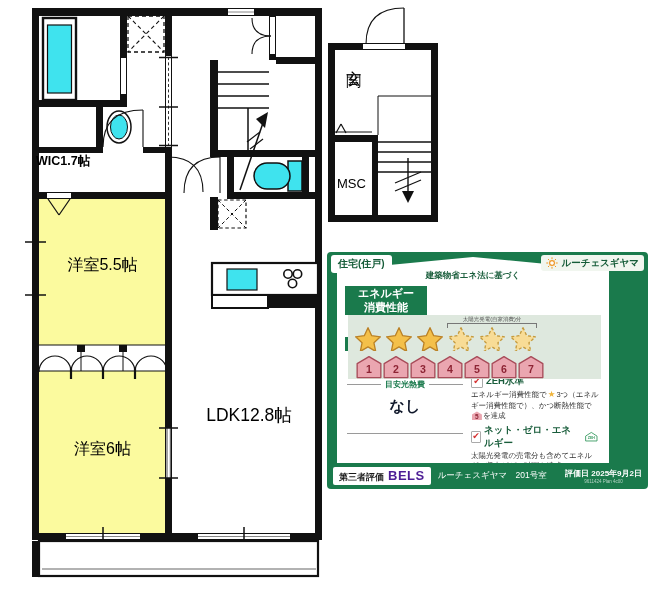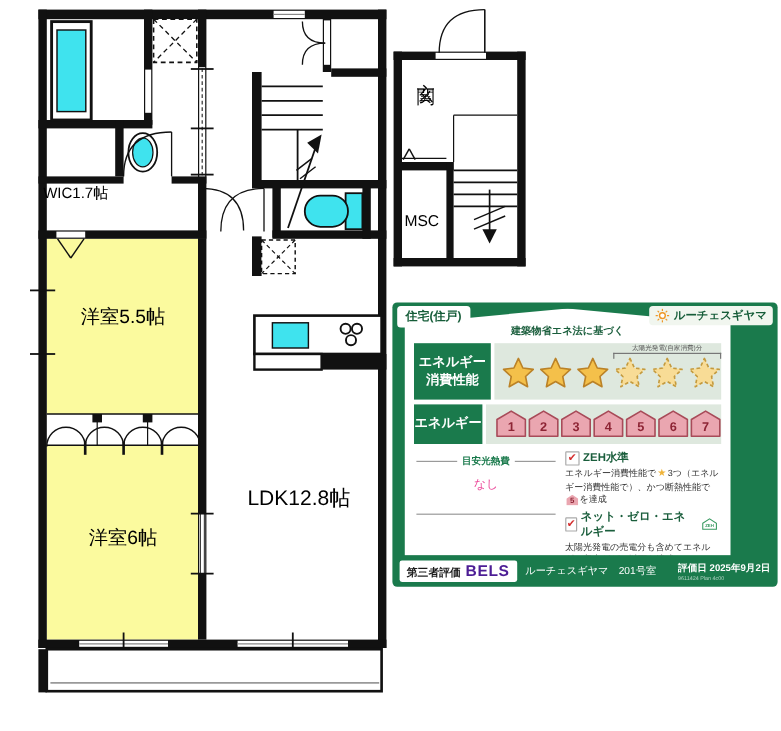--- a/index.html
+++ b/index.html
@@ -1,74 +1,74 @@
 <!DOCTYPE html>
 <html><head>
 <meta charset="utf-8">
 <style>
   html,body{margin:0;padding:0;background:#fff;}
   #canvas{position:relative;width:651px;height:609px;background:#fff;overflow:hidden;
           font-family:"Liberation Sans","DejaVu Sans",sans-serif;}
   svg.plan{position:absolute;left:0;top:0;}
   .plabel{position:absolute;color:#000;line-height:1.05;white-space:nowrap;}
-  .lbl-wic{left:36px;top:155px;font-size:12.5px;}
+  .lbl-wic{left:36px;top:155px;font-size:12.5px;font-weight:bold;}
   .lbl-b1{left:39px;top:257px;width:127px;text-align:center;font-size:16px;}
   .lbl-b2{left:39px;top:441px;width:127px;text-align:center;font-size:16px;}
   .lbl-ldk{left:176px;top:406px;width:146px;text-align:center;font-size:17.5px;}
   .lbl-genkan{left:346px;top:58px;font-size:15px;writing-mode:vertical-rl;letter-spacing:4px;}
   .lbl-msc{left:337px;top:177px;font-size:13px;}
 
   
   .elabel{position:absolute;left:327px;top:252px;width:321px;height:237px;
           background:#1A7A4C;border-radius:4px;}
   .badge{position:absolute;top:3px;z-index:5;border-radius:3px;font-weight:bold;
          color:#155C38;display:flex;align-items:center;}
   .badge-l{left:4px;background:#fff;font-size:10px;padding:2px 7px;}
   .badge-r{right:4px;background:#F1F6EF;font-size:9.5px;padding:1.5px 5px;gap:3px;}
   .card{position:absolute;left:10px;top:5px;width:272px;height:206px;background:#fff;
         clip-path:polygon(0 13px,50% 0,100% 13px,100% 100%,0 100%);}
   .subtitle{margin-top:13px;text-align:center;font-size:8.5px;font-weight:bold;color:#1A5E3C;}
   .title{text-align:center;font-size:15.5px;font-weight:bold;color:#1A5E3C;letter-spacing:1.5px;}
   .rows{margin:4px 8px 0 8px;}
-  .row{display:flex;margin-bottom:4px;}
+  .row{display:flex;margin-bottom:4px;flex-direction:column;}
   .rlabel{width:82px;background:#1A7A4C;color:#fff;font-weight:bold;font-size:11px;
           display:flex;flex-direction:column;align-items:center;justify-content:center;line-height:1.3;}
   .band{flex:1;background:#DEE8DE;margin-left:3px;position:relative;}
   .row1{height:47px;}
   .row2{height:33px;}
   .stars{display:flex;gap:3px;padding:11px 0 0 6px;}
   .bracket{position:absolute;left:99px;top:1px;width:90px;}
   .bracket-note{font-size:5.5px;color:#555;text-align:center;letter-spacing:0;}
   .bracket-line{height:4px;border:1px solid #777;border-bottom:none;}
   .houses{display:flex;gap:1px;padding:4px 0 0 8px;}
   .lower{display:flex;padding:0 10px;margin-top:4px;}
   .col-l{width:46%;padding-top:5px;}
   .col-r{width:54%;padding-left:8px;box-sizing:border-box;padding-top:1px;}
   .cost-head{display:flex;align-items:center;gap:4px;}
   .hline{flex:1;height:1px;background:#9a9a9a;}
   .cost-title{font-size:8px;font-weight:bold;color:#1A7A4C;}
-  .cost-value{text-align:center;font-size:10px;font-weight:normal;color:#ec4899;margin-top:7px;}
+  .cost-value{text-align:center;font-size:15px;font-weight:bold;color:#0f172a;margin-top:7px;}
   .bline{margin-top:17px;height:1px;background:#9a9a9a;}
   .chk-row{display:flex;align-items:center;gap:3px;margin-bottom:1px;}
   .chk{width:10px;height:10px;background:#fff;border:1px solid #aaa;border-radius:1px;
        font-size:9px;line-height:9px;color:#D42F2F;text-align:center;font-weight:bold;}
   .chk-head{font-size:9.5px;font-weight:bold;color:#1A5E3C;}
   .desc{font-size:7.5px;color:#333;line-height:1.4;margin-bottom:2px;}
   .star-i{color:#F0B43A;font-size:8.5px;padding:0 1px;}
   .mini-house{display:inline-block;width:10px;height:9px;background:#EAA6B0;color:#8D2434;
               font-size:6.5px;font-weight:bold;text-align:center;line-height:11px;
               clip-path:polygon(0 35%,50% 0,100% 35%,100% 100%,0 100%);vertical-align:-1px;margin:0 1px;}
   .zehlogo{margin-left:3px;}
   .bbar{position:absolute;left:0;bottom:0;width:100%;height:26px;display:flex;
         align-items:center;padding:12px 6px;box-sizing:border-box;}
   .certbox{background:#fff;border-radius:2px;padding:1px 6px;display:flex;align-items:baseline;gap:4px;}
   .cert1{font-size:9px;font-weight:bold;color:#1a1a1a;}
   .cert2{font-size:13px;font-weight:bold;color:#4c1d95;letter-spacing:0.5px;}
   .prop{color:#fff;font-size:8.5px;margin-left:7px;}
-  .dright{margin-left:auto;text-align:left;}
+  .dright{margin-left:auto;text-align:center;}
   .edate{color:#fff;font-size:8px;font-weight:bold;}
   .ecode{color:rgba(255,255,255,0.65);font-size:4.5px;}
 </style>
 </head>
 <body>
 
 <div id="canvas">
 
   <svg class="plan" width="651" height="609" viewBox="0 0 651 609">
 

